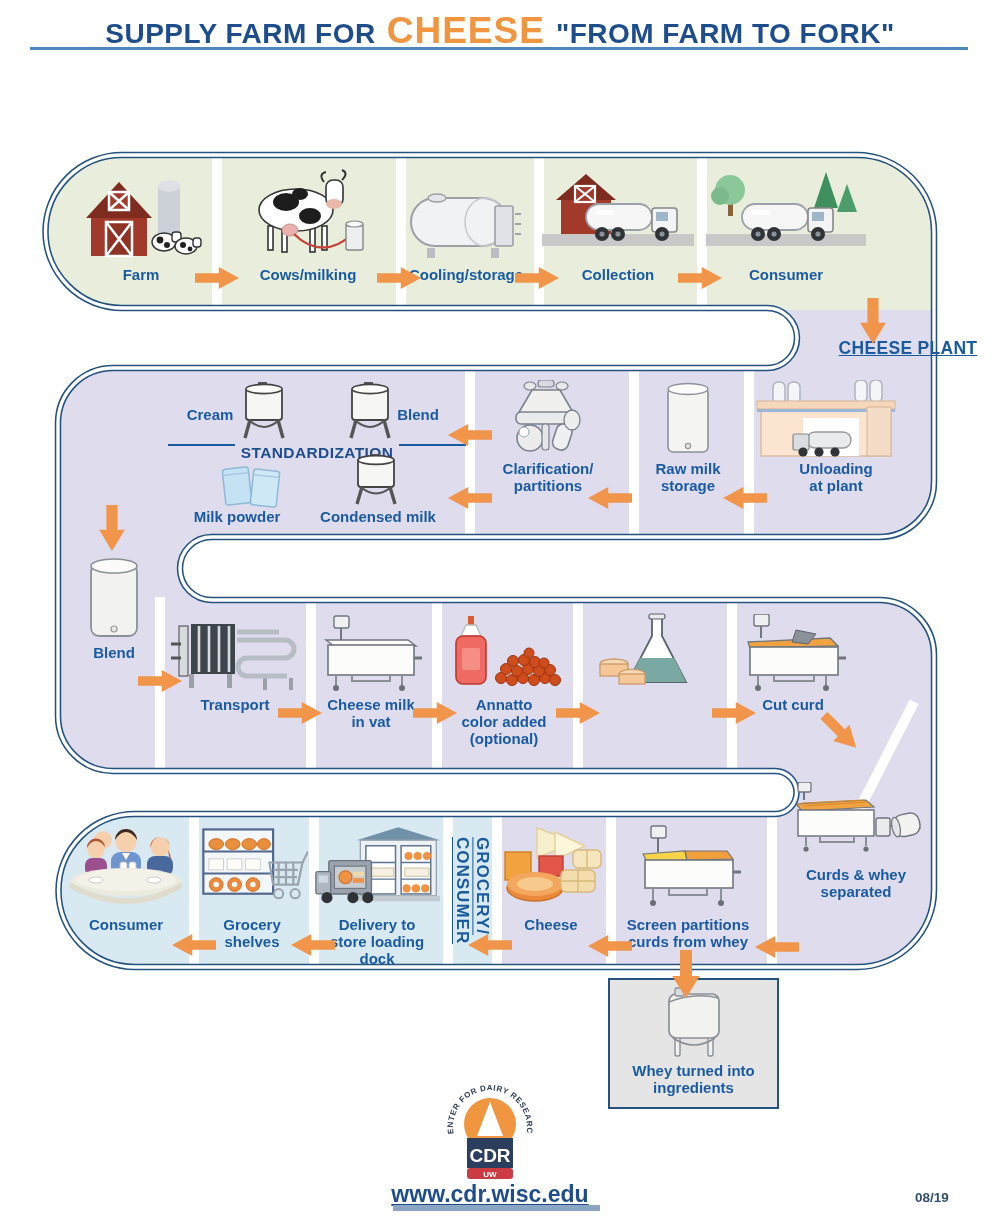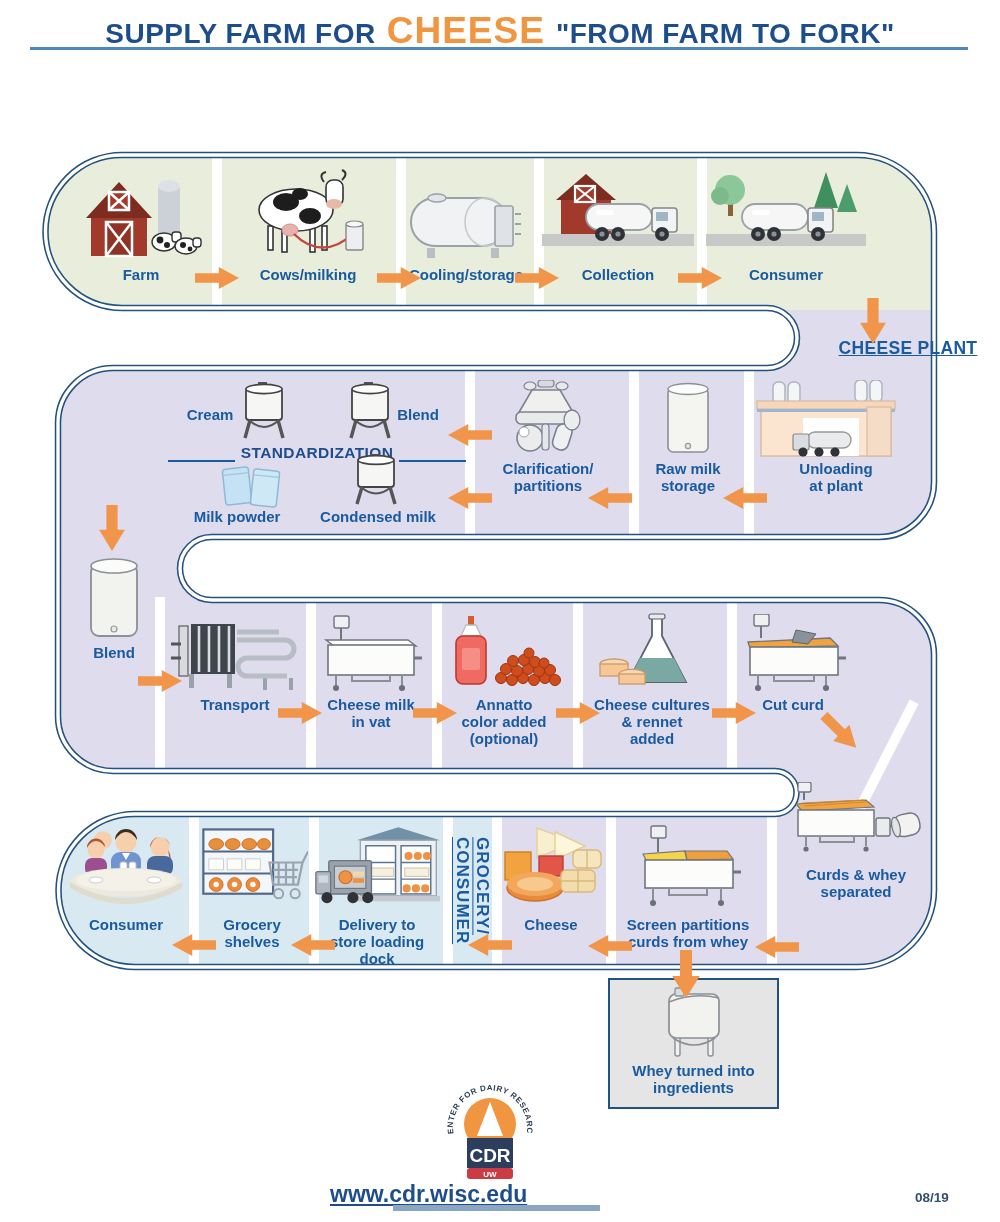--- a/index.html
+++ b/index.html
@@ -25,29 +25,29 @@
   
   .plant{left:798px;top:338px;width:140px;text-align:center;color:#1a5ba0;
          font-weight:bold;font-size:17.5px;text-decoration:underline;letter-spacing:.3px;margin-left:40px;}
   .vlabel{left:449px;top:821px;width:46px;height:140px;display:flex;align-items:center;
           justify-content:center;writing-mode:vertical-rl;color:#1a5ba0;font-weight:bold;
           font-size:17px;text-decoration:underline;line-height:1.2;white-space:pre-line;
           letter-spacing:1px;}
   
   .stdcell{left:168px;top:378px;width:298px;height:148px;}
   .stdcell .in{position:absolute;}
-  .stdline{position:absolute;left:0;top:66px;width:100%;display:flex;align-items:flex-end;}
+  .stdline{position:absolute;left:0;top:66px;width:100%;display:flex;align-items:flex-start;}
   .stdline .seg{flex:1;border-top:2px solid #1a5ba0;}
   .stdline .txt{color:#1e4d8c;font-weight:bold;font-size:15.5px;padding:0 6px;
                 letter-spacing:.4px;}
   
   .wheybox{left:608px;top:978px;width:167px;height:127px;background:#e5e5e5;
            border:2px solid #24527f;display:flex;flex-direction:column;align-items:center;}
   
-  .url{left:330px;top:1181px;width:320px;text-align:left;color:#1e4d8c;font-weight:bold;
+  .url{left:330px;top:1181px;width:320px;text-align:center;color:#1e4d8c;font-weight:bold;
        font-size:23px;text-decoration:underline;}
   .date{left:915px;top:1190px;color:#33506f;font-size:13.5px;font-weight:bold;}
   .bbar{left:393px;top:1205px;width:207px;height:6px;background:#8ba6c2;}
 </style>
 </head>
 <body>
 
 <svg class="abs" style="left:0;top:0" width="1000" height="1222" viewBox="0 0 1000 1222">
   <defs>
     <clipPath id="band">
@@ -416,23 +416,20 @@
     <svg width="120" height="82" viewBox="0 0 120 82">
       <polygon points="60,4 70,4 70,24 94,70 36,70 60,24" fill="#fff" stroke="#5a636e" stroke-width="1.8"></polygon>
       <polygon points="48,46 82,46 94,70 36,70" fill="#7aa8a2"></polygon>
       <rect x="57" y="2" width="16" height="5" rx="2" fill="#e8eaec" stroke="#5a636e" stroke-width="1.2"></rect>
       <ellipse cx="22" cy="52" rx="14" ry="5" fill="#f8d8b2" stroke="#cb9a6b" stroke-width="1.3"></ellipse>
       <rect x="8" y="52" width="28" height="12" fill="#f6c897" stroke="#cb9a6b" stroke-width="1.3"></rect>
       <ellipse cx="40" cy="62" rx="13" ry="4.6" fill="#f8d8b2" stroke="#cb9a6b" stroke-width="1.3"></ellipse>
       <rect x="27" y="62" width="26" height="10" fill="#f6c897" stroke="#cb9a6b" stroke-width="1.3"></rect>
     </svg>
   </div>
-  <div class="lbl">Cheese cultures
-&amp; rennet
-added</div>
 </div>
 
 <div class="cell" style="left:734px;top:612px;width:118px">
   <div class="icb h82">
     <svg width="118" height="80" viewBox="0 0 118 80">
       <rect x="20" y="0" width="15" height="12" rx="2" fill="#eef0f2" stroke="#70767e" stroke-width="1.4"></rect>
       <path d="M27 12 v12" stroke="#70767e" stroke-width="2"></path>
       <polygon points="14,28 96,24 104,32 16,34" fill="#f2a341" stroke="#70767e" stroke-width="1.3"></polygon>
       <polygon points="62,16 82,20 74,30 58,28" fill="#8a9199" stroke="#5c646e" stroke-width="1"></polygon>
       <rect x="16" y="33" width="88" height="28" fill="#fcfcfa" stroke="#70767e" stroke-width="1.6"></rect>

